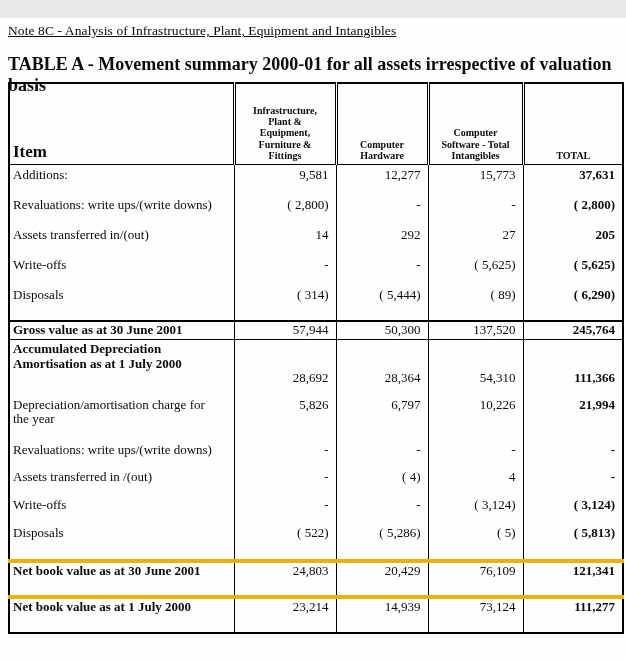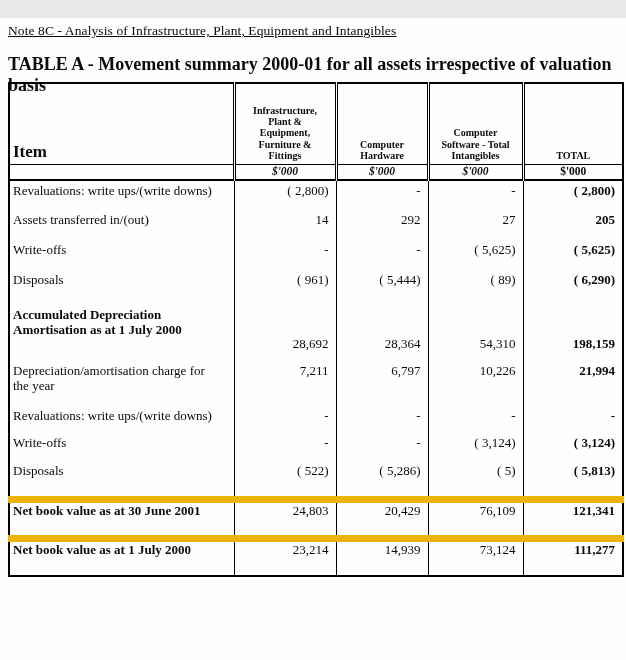--- a/index.html
+++ b/index.html
@@ -58,21 +58,21 @@
 
   tr.sect { height:55px; }
   tr.sect td { padding-top:2px; }
   tr.sect td.num { vertical-align:bottom; padding-bottom:9px; padding-top:0; }
 
   tr.grand { height:41px; }
   tr.grand td { border-top:2px solid #000; padding-top:2px; }
   tr.grand td.num { vertical-align:bottom; padding-bottom:3px; padding-top:0; }
 
   tr.net { height:19px; }
-  tr.net td { border-top:7px solid #eab308; padding-top:1px; padding-bottom:17px; }
+  tr.net td { border-top:4px solid #eab308; padding-top:1px; padding-bottom:17px; }
 </style>
 </head>
 <body>
 
 <div class="page">
   <div class="note-title">Note 8C - Analysis of Infrastructure, Plant, Equipment and Intangibles</div>
   <div class="table-title">TABLE A - Movement summary 2000-01 for all assets irrespective of valuation basis</div>
 
   <table class="mvmt">
     <colgroup>
@@ -90,29 +90,29 @@
 Equipment,
 Furniture &amp;
 Fittings</th>
           <th>Computer
 Hardware</th>
           <th>Computer
 Software - Total
 Intangibles</th>
           <th>TOTAL</th>
         </tr>
-        <tr class="hdr-units">
-          <th></th>
-          <th>$'000</th>
-          <th>$'000</th>
-          <th>$'000</th>
-          <th class="upright">$'000</th>
-        </tr>
       </thead>
     <tbody id="tbody">
+        <tr class="h30">
+          <td class="label">Additions:</td>
+          <td class="num">9,581</td>
+          <td class="num">12,277</td>
+          <td class="num">15,773</td>
+          <td class="num b">37,631</td>
+        </tr>
         <tr class="h30">
           <td class="label">Revaluations: write ups/(write downs)</td>
           <td class="num">( 2,800)</td>
           <td class="num">-</td>
           <td class="num">-</td>
           <td class="num b">( 2,800)</td>
         </tr>
         <tr class="h30">
           <td class="label">Assets transferred in/(out)</td>
           <td class="num">14</td>
@@ -122,46 +122,60 @@
         </tr>
         <tr class="h30">
           <td class="label">Write-offs</td>
           <td class="num">-</td>
           <td class="num">-</td>
           <td class="num">( 5,625)</td>
           <td class="num b">( 5,625)</td>
         </tr>
         <tr class="h36">
           <td class="label">Disposals</td>
-          <td class="num">( 961)</td>
+          <td class="num">( 314)</td>
           <td class="num">( 5,444)</td>
           <td class="num">( 89)</td>
           <td class="num b">( 6,290)</td>
+        </tr>
+        <tr class="subtotal">
+          <td class="label b">Gross value as at 30 June 2001</td>
+          <td class="num">57,944</td>
+          <td class="num">50,300</td>
+          <td class="num">137,520</td>
+          <td class="num b">245,764</td>
         </tr>
         <tr class="sect">
           <td class="label b">Accumulated Depreciation
 Amortisation as at 1 July 2000</td>
           <td class="num">28,692</td>
           <td class="num">28,364</td>
           <td class="num">54,310</td>
-          <td class="num b">198,159</td>
+          <td class="num b">111,366</td>
         </tr>
         <tr class="h45">
           <td class="label">Depreciation/amortisation charge for
 the year</td>
-          <td class="num">7,211</td>
+          <td class="num">5,826</td>
           <td class="num">6,797</td>
           <td class="num">10,226</td>
           <td class="num b">21,994</td>
         </tr>
         <tr class="h27">
           <td class="label">Revaluations: write ups/(write downs)</td>
           <td class="num">-</td>
           <td class="num">-</td>
           <td class="num">-</td>
+          <td class="num b">-</td>
+        </tr>
+        <tr class="h28">
+          <td class="label">Assets transferred in /(out)</td>
+          <td class="num">-</td>
+          <td class="num">( 4)</td>
+          <td class="num">4</td>
           <td class="num b">-</td>
         </tr>
         <tr class="h28">
           <td class="label">Write-offs</td>
           <td class="num">-</td>
           <td class="num">-</td>
           <td class="num">( 3,124)</td>
           <td class="num b">( 3,124)</td>
         </tr>
         <tr class="h38">

